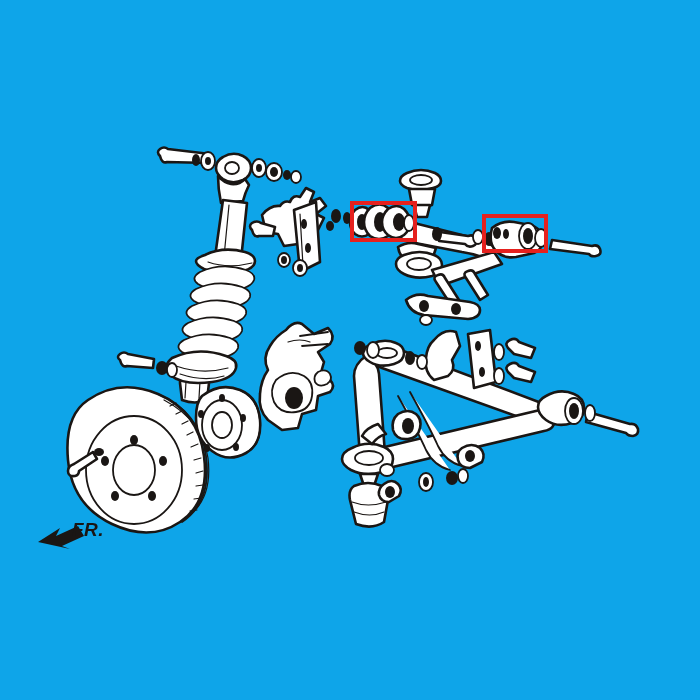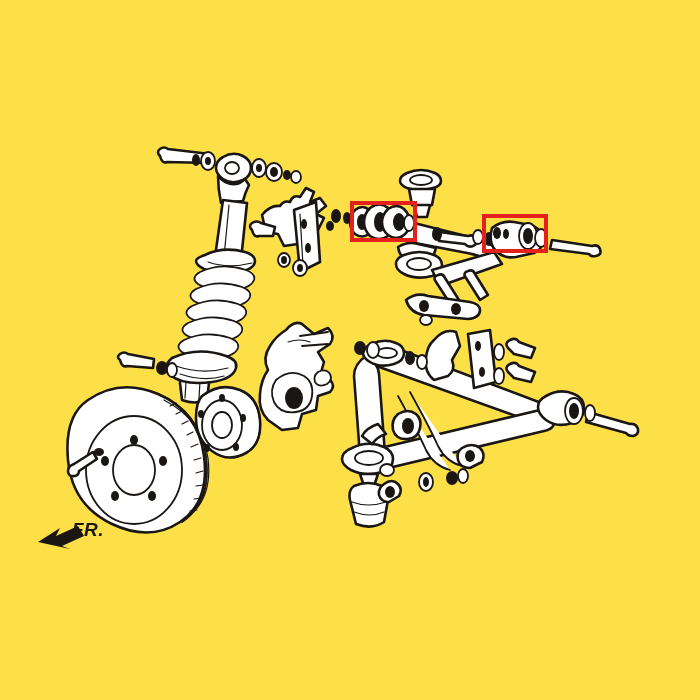--- a/index.html
+++ b/index.html
@@ -68,21 +68,21 @@
     font-size: 19px;
     font-weight: 700;
     font-style: italic;
     fill: #1a1614;
     letter-spacing: 0.5px;
   }
 </style>
 </head>
 <body>
 
-<div id="stage" style="background: #fde047;">
+<div id="stage" style="background: #0ea5e9;">
 
   <svg id="diagram-svg" viewBox="0 0 700 700">
 
     <g>
 
       <path class="ink-white" d="M223 157 q10 -6 20 -1 q8 4 8 12 q0 8 -8 12 q-11 5 -20 -1 q-7 -5 -7 -11 q0 -7 7 -11 Z"></path>
       <ellipse class="ink-white-thin" cx="232" cy="168" rx="7" ry="6"></ellipse>
 
       <path class="ink-white" d="M218 176 q6 7 13 8 q8 1 14 -5 l4 6 q-4 8 -6 16 l-22 2 q-3 -14 -3 -27 Z"></path>
 

